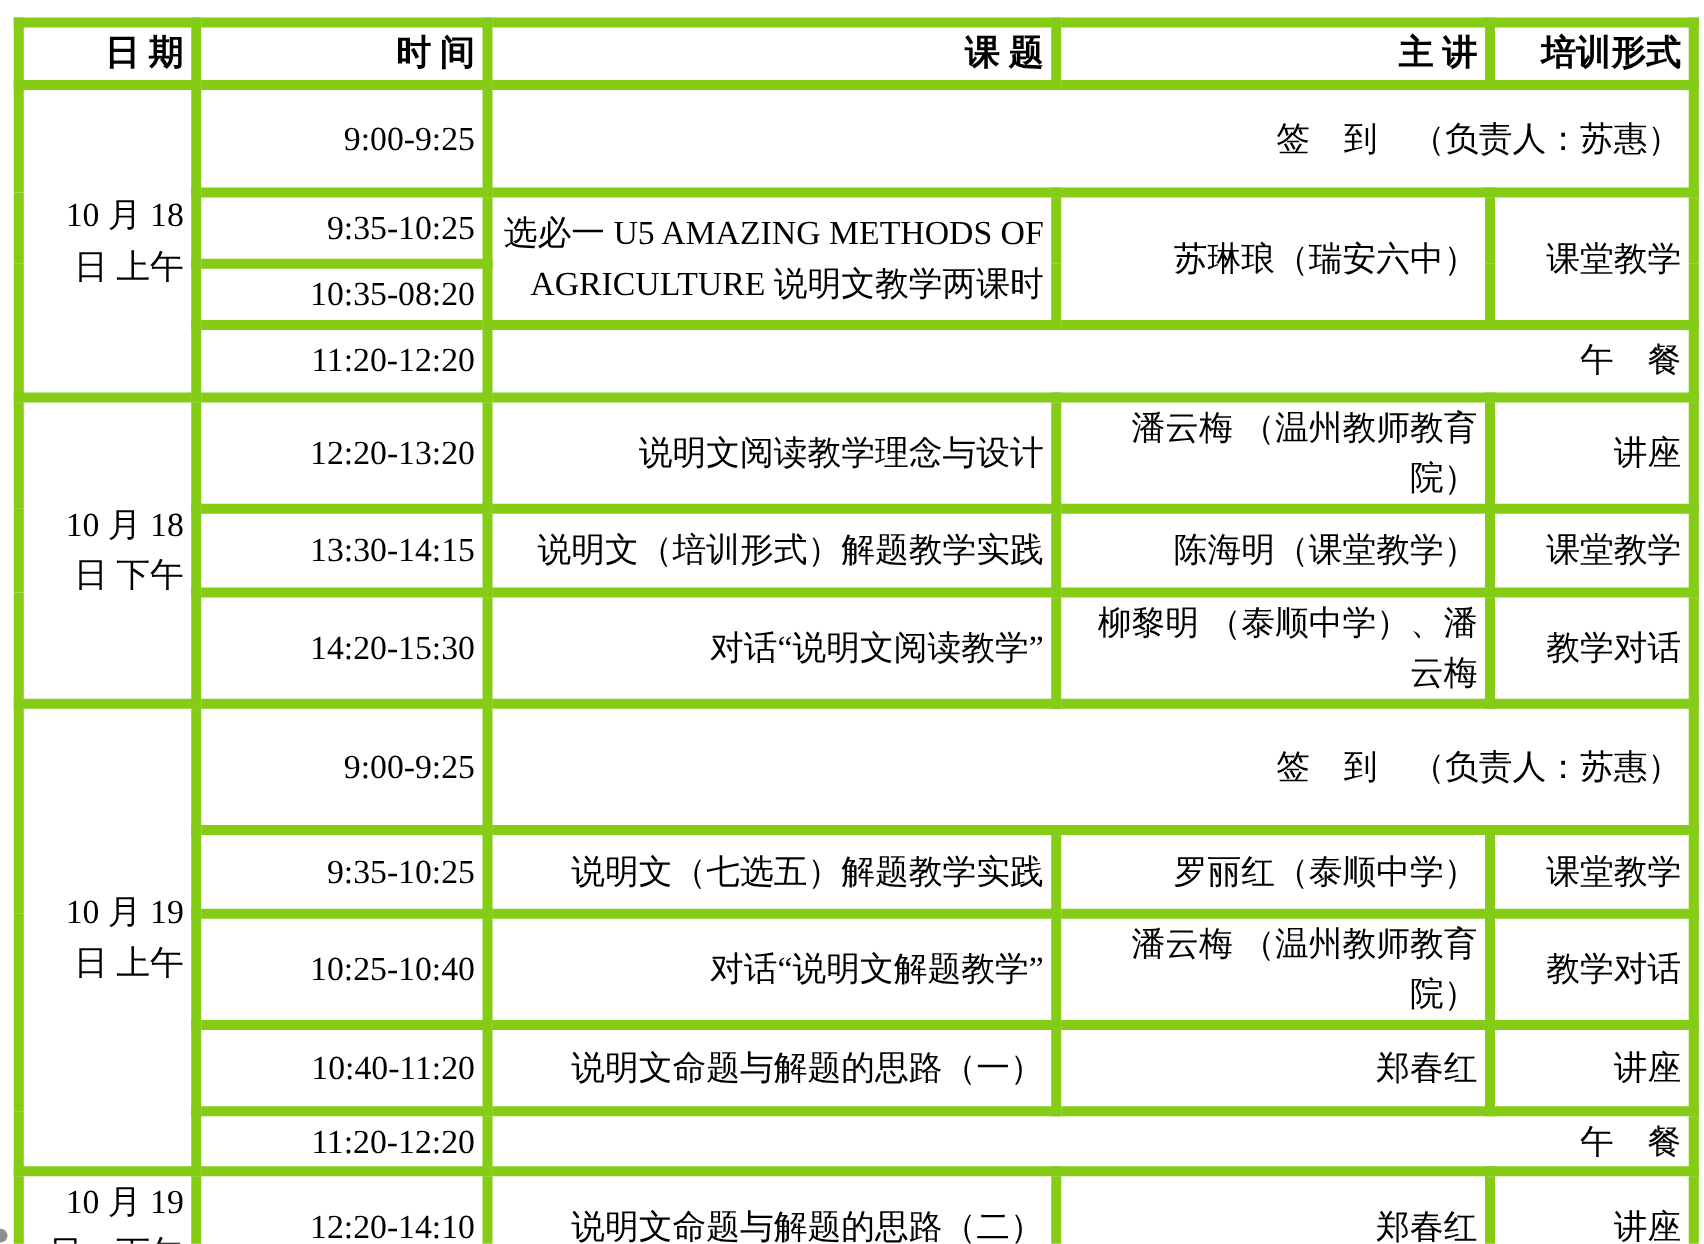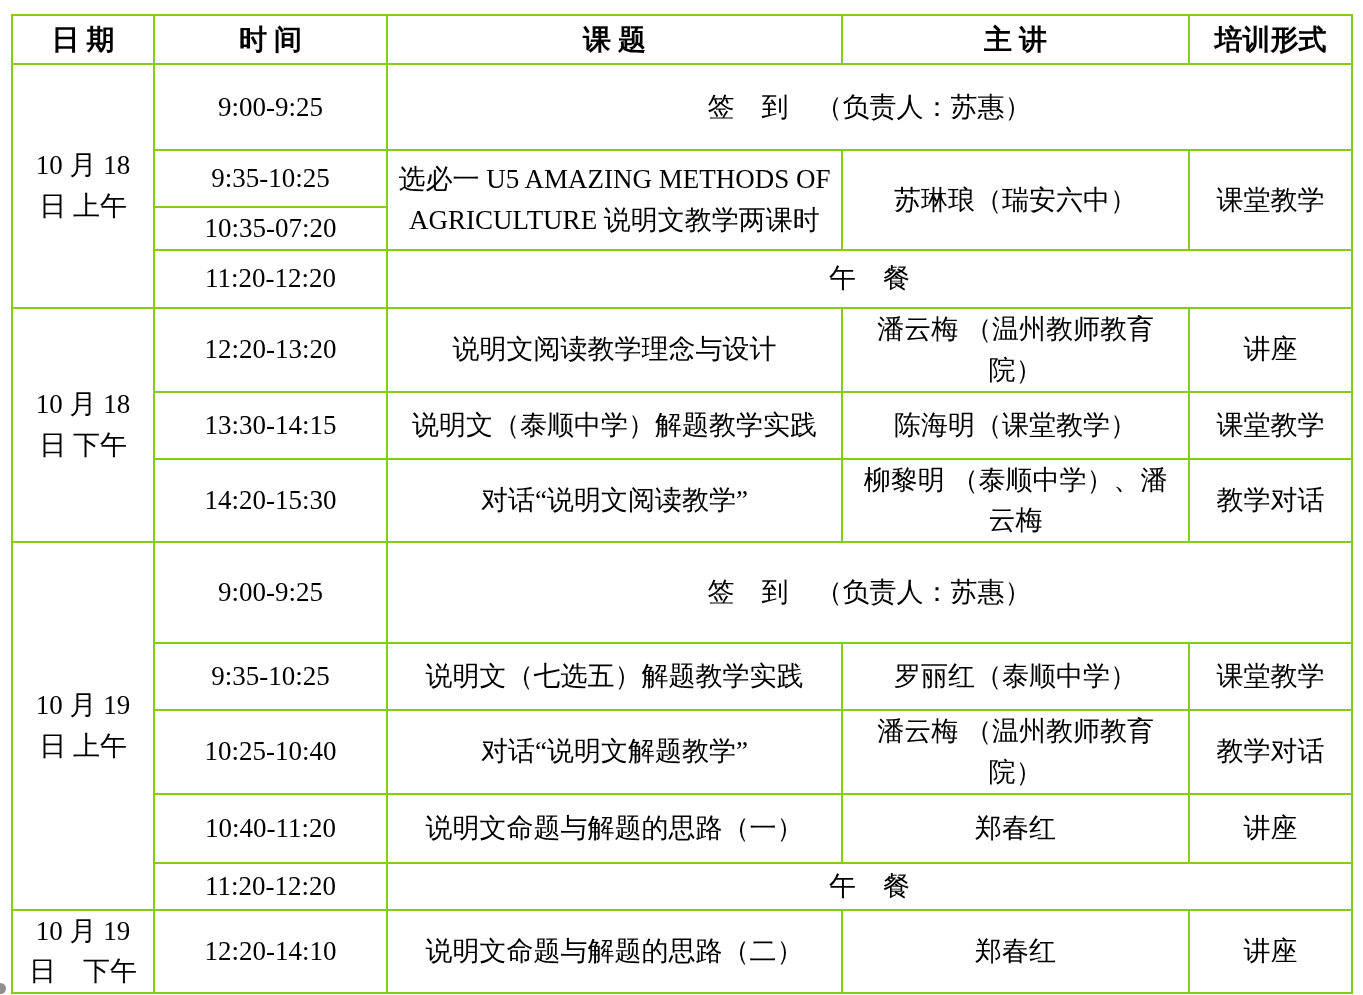--- a/index.html
+++ b/index.html
@@ -16,23 +16,23 @@
   }
   table.schedule {
     position: absolute;
     left: 11px;
     top: 14px;
     width: 1340px;
     border-collapse: collapse;
     table-layout: fixed;
   }
   .schedule th, .schedule td {
-    border: 2px solid #84cc16;
+    border: 8px solid #84cc16;
     padding: 0 6px;
-    text-align: center;
+    text-align: right;
     vertical-align: middle;
     font-size: 27px;
     line-height: 1.5;
     overflow: hidden;
   }
   .schedule th {
     font-weight: bold;
     font-size: 28px;
   }
   .pre { white-space: pre-line; margin-left: 20px; }
@@ -76,39 +76,39 @@
       <td colspan="3">签　到　（负责人：苏惠）</td>
     </tr>
     <tr style="height:57px">
       <td class="time-cell">9:35-10:25</td>
       <td class="topic-cell pre" rowspan="2">选必一 U5 AMAZING METHODS OF
 AGRICULTURE 说明文教学两课时</td>
       <td class="speaker-cell" rowspan="2">苏琳琅（瑞安六中）</td>
       <td rowspan="2">课堂教学</td>
     </tr>
     <tr style="height:42px">
-      <td class="time-cell">10:35-07:20</td>
+      <td class="time-cell">10:35-08:20</td>
     </tr>
     <tr style="height:58px">
       <td class="time-cell">11:20-12:20</td>
       <td colspan="3">午　餐</td>
     </tr>
 
     <tr style="height:84px">
       <td class="date-cell pre" rowspan="3">10 月 18
 日 下午</td>
       <td class="time-cell">12:20-13:20</td>
       <td class="topic-cell">说明文阅读教学理念与设计</td>
       <td class="speaker-cell pre">潘云梅 （温州教师教育
 院）</td>
       <td>讲座</td>
     </tr>
     <tr style="height:67px">
       <td class="time-cell">13:30-14:15</td>
-      <td class="topic-cell">说明文（泰顺中学）解题教学实践</td>
+      <td class="topic-cell">说明文（培训形式）解题教学实践</td>
       <td class="speaker-cell">陈海明（课堂教学）</td>
       <td>课堂教学</td>
     </tr>
     <tr style="height:70px">
       <td class="time-cell">14:20-15:30</td>
       <td class="topic-cell">对话“说明文阅读教学”</td>
       <td class="speaker-cell pre">柳黎明 （泰顺中学）、潘
 云梅</td>
       <td>教学对话</td>
     </tr>

